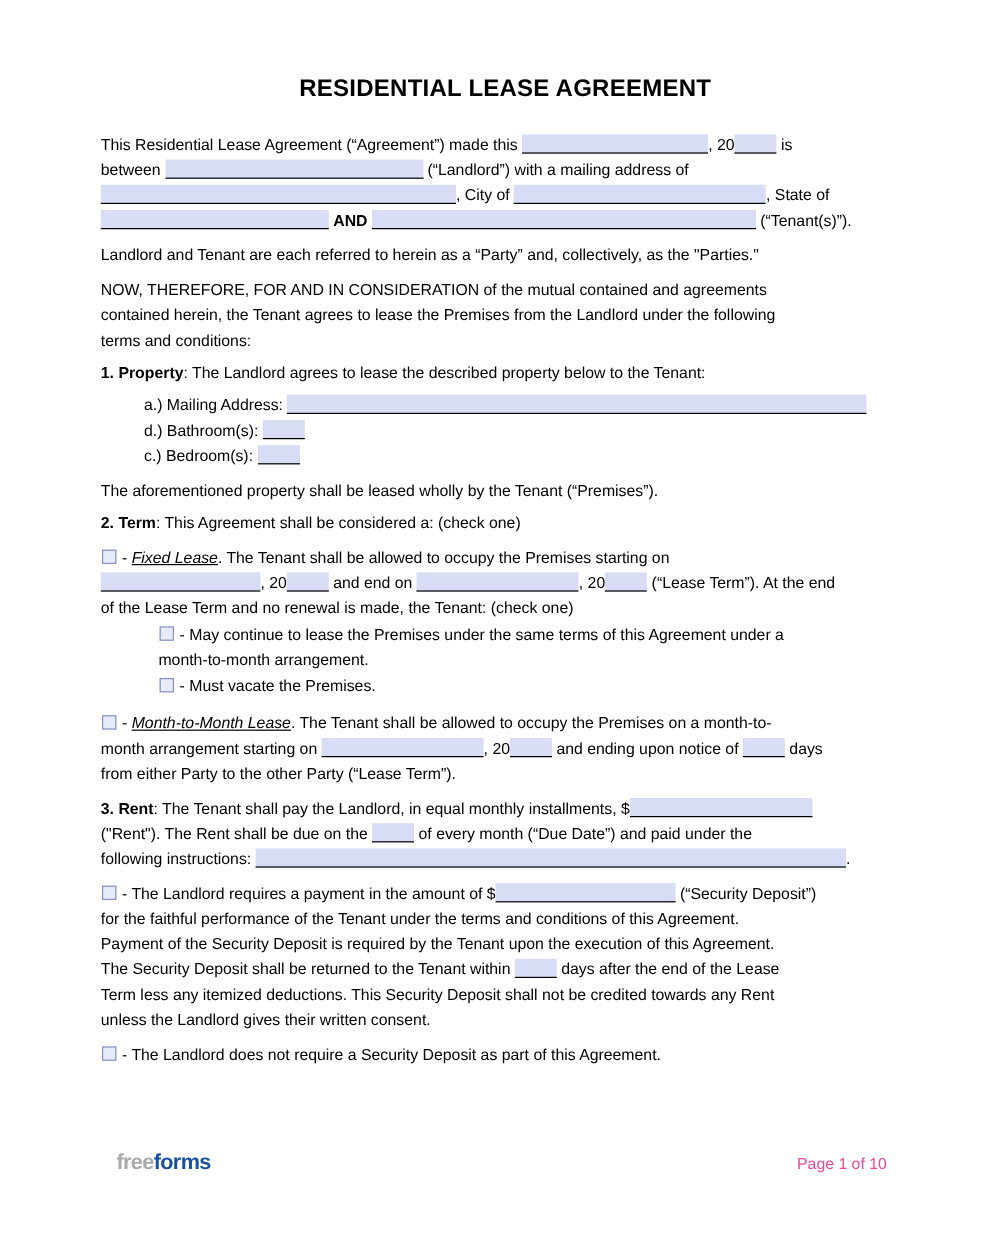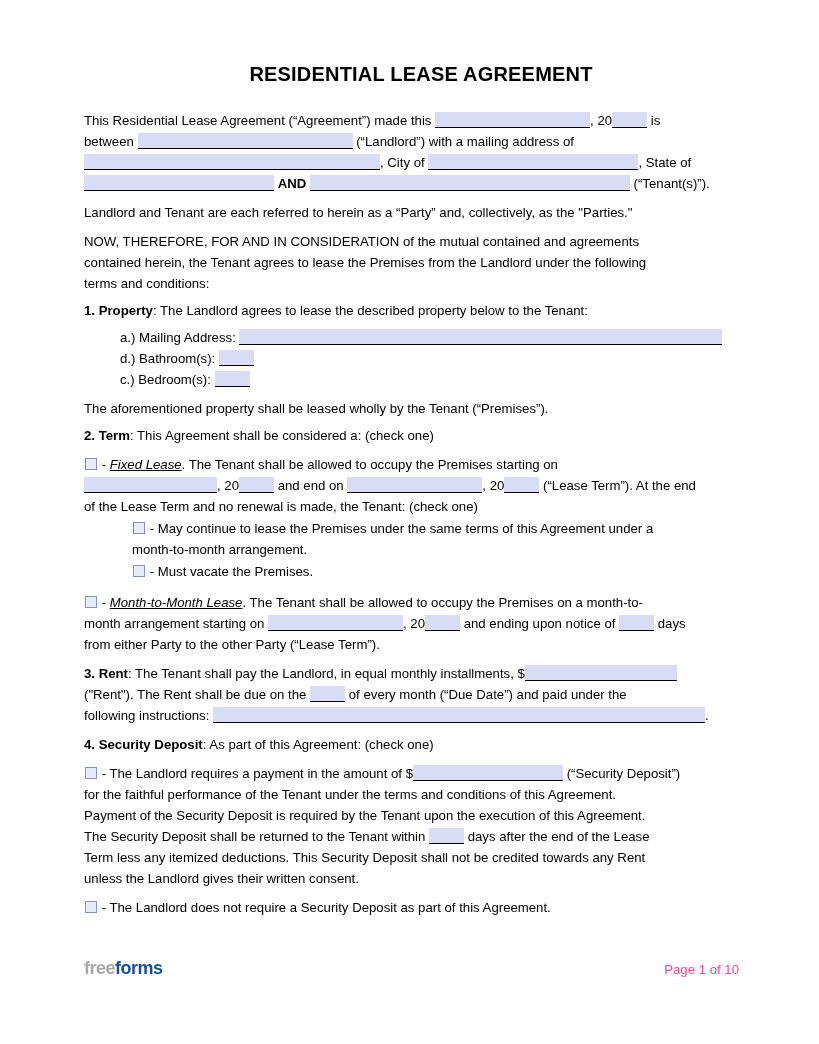--- a/index.html
+++ b/index.html
@@ -53,20 +53,21 @@
     left:84px;right:80px;top:957px;
     display:flex;
     justify-content:space-between;
     align-items:baseline;
   }
   .brand{
     font-size:18px;
     font-weight:bold;
     letter-spacing:-0.5px;
     line-height:22px;
+    margin-left:13px;
   }
   .brand-free{color:#a7a9ac;}
   .brand-forms{color:#17519e;}
   .page-num{font-size:13.2px;color:#ec4899;}
 </style>
 </head>
 <body>
 
 <div class="page">
 
@@ -94,21 +95,20 @@
 
   <div class="indent2 mb10">
     <p class="block mb1"><span class="checkbox"></span><span> - May continue to lease the Premises under the same terms of this Agreement under a</span><br><span>month-to-month arrangement.</span></p>
     <p class="block mb0"><span class="checkbox"></span><span> - Must vacate the Premises.</span></p>
   </div>
 
   <p class="block mb8"><span class="checkbox"></span><span> - </span><span class="iu">Month-to-Month Lease</span><span>. The Tenant shall be allowed to occupy the Premises on a month-to-</span><br><span>month arrangement starting on </span><span class="blank" style="width: 135px;"></span><span>, 20</span><span class="blank" style="width: 35px;"></span><span> and ending upon notice of </span><span class="blank" style="width: 35px;"></span><span> days</span><br><span>from either Party to the other Party (“Lease Term”).</span></p>
 
   <p class="block mb8"><span class="bold">3. Rent</span><span>: The Tenant shall pay the Landlord, in equal monthly installments, $</span><span class="blank" style="width: 152px;"></span><br><span>("Rent"). The Rent shall be due on the </span><span class="blank" style="width: 35px;"></span><span> of every month (“Due Date”) and paid under the</span><br><span>following instructions: </span><span class="blank" style="width: 492px;"></span><span>.</span></p>
 
-  <p class="block mb8"><span class="bold">4. Security Deposit</span><span>: As part of this Agreement: (check one)</span></p>
 
   <p class="block mb8"><span class="checkbox"></span><span> - The Landlord requires a payment in the amount of $</span><span class="blank" style="width: 150px;"></span><span> (“Security Deposit”)</span><br><span>for the faithful performance of the Tenant under the terms and conditions of this Agreement.</span><br><span>Payment of the Security Deposit is required by the Tenant upon the execution of this Agreement.</span><br><span>The Security Deposit shall be returned to the Tenant within </span><span class="blank" style="width: 35px;"></span><span> days after the end of the Lease</span><br><span>Term less any itemized deductions. This Security Deposit shall not be credited towards any Rent</span><br><span>unless the Landlord gives their written consent.</span></p>
 
   <p class="block mb0"><span class="checkbox"></span><span> - The Landlord does not require a Security Deposit as part of this Agreement.</span></p>
 
   <div class="footer">
     <div class="brand"><span class="brand-free">free</span><span class="brand-forms">forms</span></div>
     <div class="page-num">Page 1 of 10</div>
   </div>
 

